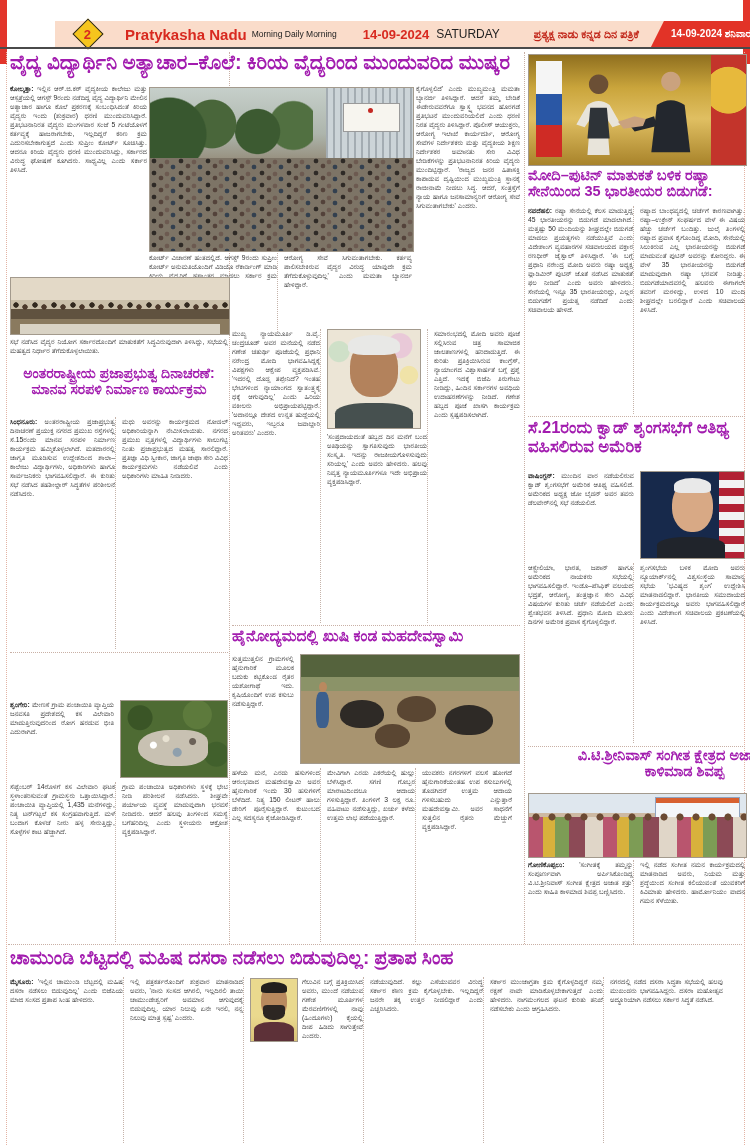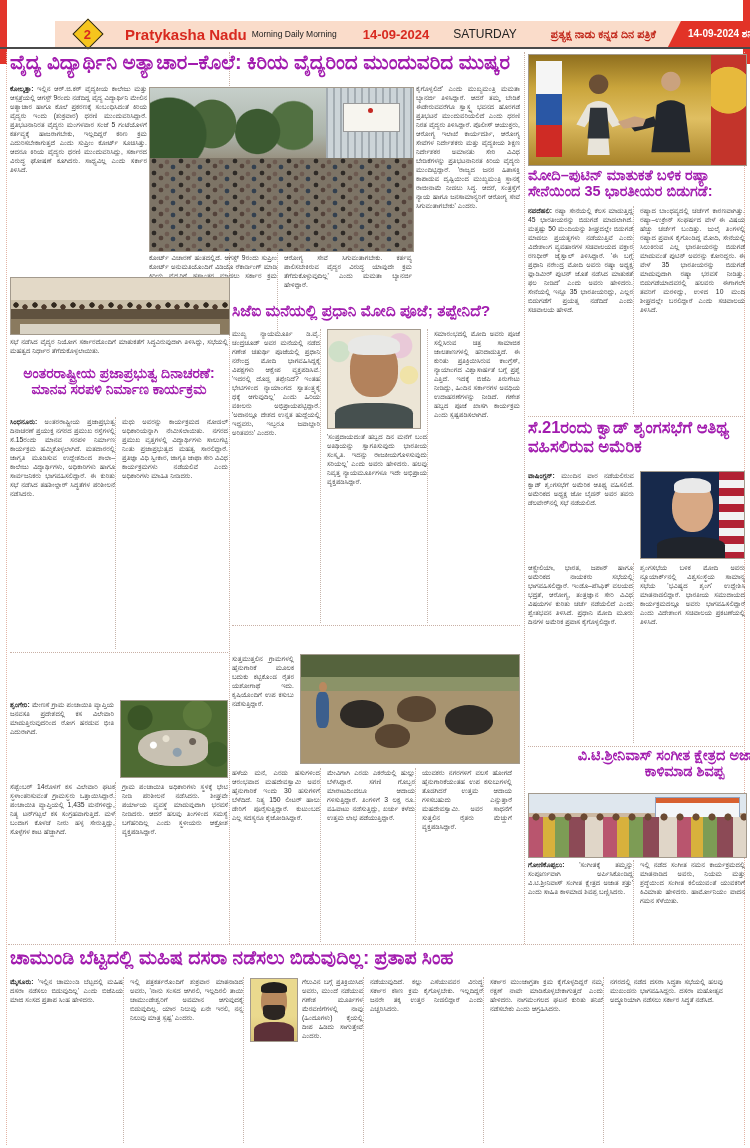--- a/index.html
+++ b/index.html
@@ -12,21 +12,21 @@
   .band{position:absolute;left:55px;top:21px;width:685px;height:26px;background:#fadcca;
         display:flex;align-items:center;}
   .diamond{width:20px;height:20px;background:#f6c51d;border:1.6px solid #222;
            transform:rotate(45deg);margin-left:22px;flex:0 0 auto;
            display:flex;align-items:center;justify-content:center;}
   .diamond span{transform:rotate(-45deg);color:#d8291f;font-weight:bold;font-size:13px;}
   .hdiv{width:1px;height:20px;background:#b08a77;margin:0 10px 0 16px;}
   .masthead{color:#d8291f;font-weight:bold;font-size:15px;white-space:nowrap;}
   .masthead-sub{color:#222;font-size:8.5px;margin-left:5px;white-space:nowrap;}
   .hdate{color:#d8291f;font-weight:bold;font-size:13px;margin-left:26px;white-space:nowrap;text-align:right;}
-  .hday{color:#222;font-size:12px;margin-left:24px;white-space:nowrap;}
+  .hday{color:#222;font-size:12px;margin-left:7px;white-space:nowrap;}
   .tagline{color:#c02317;font-weight:bold;font-size:11px;margin-left:34px;white-space:nowrap;}
   .banner{margin-left:12px;background:#e23327;color:#fff;font-weight:bold;font-size:10px;
           height:26px;display:flex;align-items:center;padding:0 14px 0 20px;
           clip-path:polygon(13px 0,100% 0,100% 100%,0 100%);white-space:nowrap;}
   .toprule{position:absolute;left:0;top:47px;width:750px;height:2px;background:#4a4a4a;}
   .pageedge{position:absolute;top:52px;height:1093px;border-left:1px dotted #e3b3a4;}
 
   
   .headline{position:absolute;font-weight:bold;color:#a21caf;line-height:1.13;overflow:hidden;}
   .bodytext{font-size:6.8px;line-height:9px;text-align:justify;color:#2c2c2c;overflow:hidden;}
@@ -207,21 +207,20 @@
   <div class="headline" style="left:528px;top:167px;width:217px;height:36px;font-size:14.5px;">ಮೋದಿ–ಪುಟಿನ್ ಮಾತುಕತೆ ಬಳಿಕ ರಷ್ಯಾ ಸೇನೆಯಿಂದ 35 ಭಾರತೀಯರ ಬಿಡುಗಡೆ: ರಣಧೀರ್</div>
   <div class="cols" style="left:528px;top:206px;width:217px;height:208px;">
     <div class="col bodytext" style="width:105px;">
       <b class="dl">ನವದೆಹಲಿ:</b><span> ರಷ್ಯಾ ಸೇನೆಯಲ್ಲಿ ಕೆಲಸ ಮಾಡುತ್ತಿದ್ದ 45 ಭಾರತೀಯರನ್ನು ಬಿಡುಗಡೆ ಮಾಡಲಾಗಿದೆ. ಮತ್ತಷ್ಟು 50 ಮಂದಿಯನ್ನು ಶೀಘ್ರದಲ್ಲೇ ಬಿಡುಗಡೆ ಮಾಡಲು ಪ್ರಯತ್ನಗಳು ನಡೆಯುತ್ತಿವೆ ಎಂದು ವಿದೇಶಾಂಗ ವ್ಯವಹಾರಗಳ ಸಚಿವಾಲಯದ ವಕ್ತಾರ ರಣಧೀರ್ ಜೈಸ್ವಾಲ್ ತಿಳಿಸಿದ್ದಾರೆ. 'ಈ ಬಗ್ಗೆ ಪ್ರಧಾನಿ ನರೇಂದ್ರ ಮೋದಿ ಅವರು ರಷ್ಯಾ ಅಧ್ಯಕ್ಷ ವ್ಲಾಡಿಮಿರ್ ಪುಟಿನ್ ಜೊತೆ ನಡೆಸಿದ ಮಾತುಕತೆ ಫಲ ನೀಡಿದೆ' ಎಂದು ಅವರು ಹೇಳಿದರು. ಸೇನೆಯಲ್ಲಿ ಇನ್ನೂ 35 ಭಾರತೀಯರಿದ್ದು, ಎಲ್ಲರ ಬಿಡುಗಡೆಗೆ ಪ್ರಯತ್ನ ನಡೆದಿದೆ ಎಂದು ಸಚಿವಾಲಯ ಹೇಳಿದೆ.</span>
     </div>
     <div class="col bodytext" style="width:105px;">
       <span>ರಷ್ಯಾದ ಬಾಂಧವ್ಯದಲ್ಲಿ ಚರ್ಚೆಗೆ ಕಾರಣವಾಗಿತ್ತು. ರಷ್ಯಾ–ಉಕ್ರೇನ್ ಸಂಘರ್ಷದ ವೇಳೆ ಈ ವಿಷಯ ಹೆಚ್ಚು ಚರ್ಚೆಗೆ ಬಂದಿತ್ತು. ಜುಲೈ ತಿಂಗಳಲ್ಲಿ ರಷ್ಯಾದ ಪ್ರವಾಸ ಕೈಗೊಂಡಿದ್ದ ಮೋದಿ, ಸೇನೆಯಲ್ಲಿ ಸಿಲುಕಿರುವ ಎಲ್ಲ ಭಾರತೀಯರನ್ನು ಬಿಡುಗಡೆ ಮಾಡುವಂತೆ ಪುಟಿನ್ ಅವರನ್ನು ಕೋರಿದ್ದರು. ಈ ವೇಳೆ 35 ಭಾರತೀಯರನ್ನು ಬಿಡುಗಡೆ ಮಾಡುವುದಾಗಿ ರಷ್ಯಾ ಭರವಸೆ ನೀಡಿತ್ತು. ಬಿಡುಗಡೆಯಾದವರಲ್ಲಿ ಹಲವರು ಈಗಾಗಲೇ ತವರಿಗೆ ಮರಳಿದ್ದು, ಉಳಿದ 10 ಮಂದಿ ಶೀಘ್ರದಲ್ಲೇ ಬರಲಿದ್ದಾರೆ ಎಂದು ಸಚಿವಾಲಯ ತಿಳಿಸಿದೆ.</span>
     </div>
   </div>
 
-  <div class="headline" style="left:232px;top:302px;width:288px;height:24px;font-size:15.5px;">ಸಿಜೆಐ ಮನೆಯಲ್ಲಿ ಪ್ರಧಾನಿ ಮೋದಿ ಪೂಜೆ; ತಪ್ಪೇನಿದೆ?</div>
   <div class="cols" style="left:232px;top:329px;width:288px;height:294px;">
     <div class="col bodytext" style="width:88px;">
       <span>ಮುಖ್ಯ ನ್ಯಾಯಮೂರ್ತಿ ಡಿ.ವೈ. ಚಂದ್ರಚೂಡ್ ಅವರ ಮನೆಯಲ್ಲಿ ನಡೆದ ಗಣೇಶ ಚತುರ್ಥಿ ಪೂಜೆಯಲ್ಲಿ ಪ್ರಧಾನಿ ನರೇಂದ್ರ ಮೋದಿ ಭಾಗವಹಿಸಿದ್ದಕ್ಕೆ ವಿಪಕ್ಷಗಳು ಆಕ್ಷೇಪ ವ್ಯಕ್ತಪಡಿಸಿವೆ. 'ಇದರಲ್ಲಿ ದೊಡ್ಡ ತಪ್ಪೇನಿದೆ? ಇಂತಹ ಭೇಟಿಗಳಿಂದ ನ್ಯಾಯಾಂಗದ ಸ್ವಾತಂತ್ರ್ಯಕ್ಕೆ ಧಕ್ಕೆ ಆಗುವುದಿಲ್ಲ' ಎಂದು ಹಿರಿಯ ವಕೀಲರು ಅಭಿಪ್ರಾಯಪಟ್ಟಿದ್ದಾರೆ. 'ಅದಾನಲ್ಲೂ ದೇಶದ ಉನ್ನತ ಹುದ್ದೆಯಲ್ಲಿ ಇದ್ದವರು, ಇಬ್ಬರೂ ಜವಾಬ್ದಾರಿ ಅರಿತವರು' ಎಂದರು.</span>
     </div>
     <div class="col" style="width:100px;">
       <div class="photo" id="ph-cji" style="position:relative;width:92px;height:98px;margin-bottom:3px;">
         <div class="head"></div>
         <div class="body"></div>
       </div>
       <div class="bodytext" style="height:188px;">
@@ -273,20 +272,21 @@
   </div>
   <div class="cols" style="left:10px;top:782px;width:218px;height:160px;">
     <div class="col bodytext" style="width:105px;">
       <span>ಸೆಪ್ಟೆಂಬರ್ 14ರೊಳಗೆ ಕಸ ವಿಲೇವಾರಿ ಘಟಕ ಸ್ಥಳಾಂತರಿಸುವಂತೆ ಗ್ರಾಮಸ್ಥರು ಒತ್ತಾಯಿಸಿದ್ದಾರೆ. ಪಂಚಾಯಿತಿ ವ್ಯಾಪ್ತಿಯಲ್ಲಿ 1,435 ಮನೆಗಳಿದ್ದು, ನಿತ್ಯ ಟನ್‌ಗಟ್ಟಲೆ ಕಸ ಸಂಗ್ರಹವಾಗುತ್ತಿದೆ. ಮಳೆ ಬಂದಾಗ ಕೊಳಚೆ ನೀರು ಹಳ್ಳ ಸೇರುತ್ತಿದ್ದು, ಸೊಳ್ಳೆಗಳ ಕಾಟ ಹೆಚ್ಚಾಗಿದೆ.</span>
     </div>
     <div class="col bodytext" style="width:106px;">
       <span>ಗ್ರಾಮ ಪಂಚಾಯಿತಿ ಅಧಿಕಾರಿಗಳು ಸ್ಥಳಕ್ಕೆ ಭೇಟಿ ನೀಡಿ ಪರಿಶೀಲನೆ ನಡೆಸಿದರು. ಶೀಘ್ರವೇ ಪರ್ಯಾಯ ವ್ಯವಸ್ಥೆ ಮಾಡುವುದಾಗಿ ಭರವಸೆ ನೀಡಿದರು. ಆದರೆ ಹಲವು ತಿಂಗಳಿಂದ ಸಮಸ್ಯೆ ಬಗೆಹರಿದಿಲ್ಲ ಎಂದು ಸ್ಥಳೀಯರು ಆಕ್ರೋಶ ವ್ಯಕ್ತಪಡಿಸಿದ್ದಾರೆ.</span>
     </div>
   </div>
 
+  <div class="headline" style="left:232px;top:627px;width:288px;height:24px;font-size:15.5px;">ಹೈನೋದ್ಯಮದಲ್ಲಿ ಖುಷಿ ಕಂಡ ಮಹದೇವಸ್ವಾಮಿ</div>
   <div class="abs" style="left:232px;top:654px;width:288px;height:110px;display:flex;">
     <div class="bodytext" style="width:62px;height:110px;">
       <span>ಸುತ್ತಮುತ್ತಲಿನ ಗ್ರಾಮಗಳಲ್ಲಿ ಹೈನುಗಾರಿಕೆ ಮೂಲಕ ಬದುಕು ಕಟ್ಟಿಕೊಂಡ ರೈತರ ಯಶೋಗಾಥೆ ಇದು. ಕೃಷಿಯೊಂದಿಗೆ ಉಪ ಕಸುಬು ನಡೆಸುತ್ತಿದ್ದಾರೆ.</span>
     </div>
     <div class="photo" id="ph-cattle" style="position:relative;left:6px;top:0;width:218px;height:108px;">
       <div class="cow" style="left:18%;top:42%;width:20%;height:26%;"></div>
       <div class="cow b" style="left:44%;top:38%;width:18%;height:24%;"></div>
       <div class="cow" style="left:66%;top:46%;width:22%;height:28%;"></div>
       <div class="cow b" style="left:34%;top:64%;width:16%;height:22%;"></div>
       <div class="man"></div>

